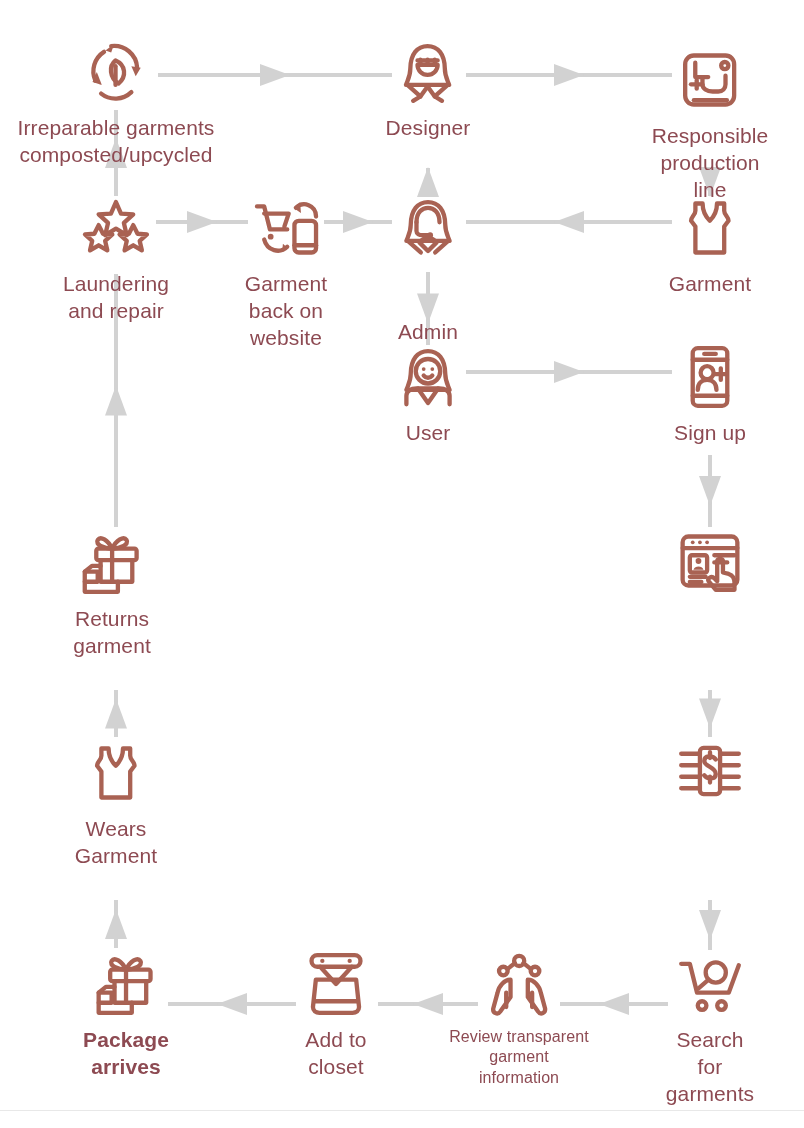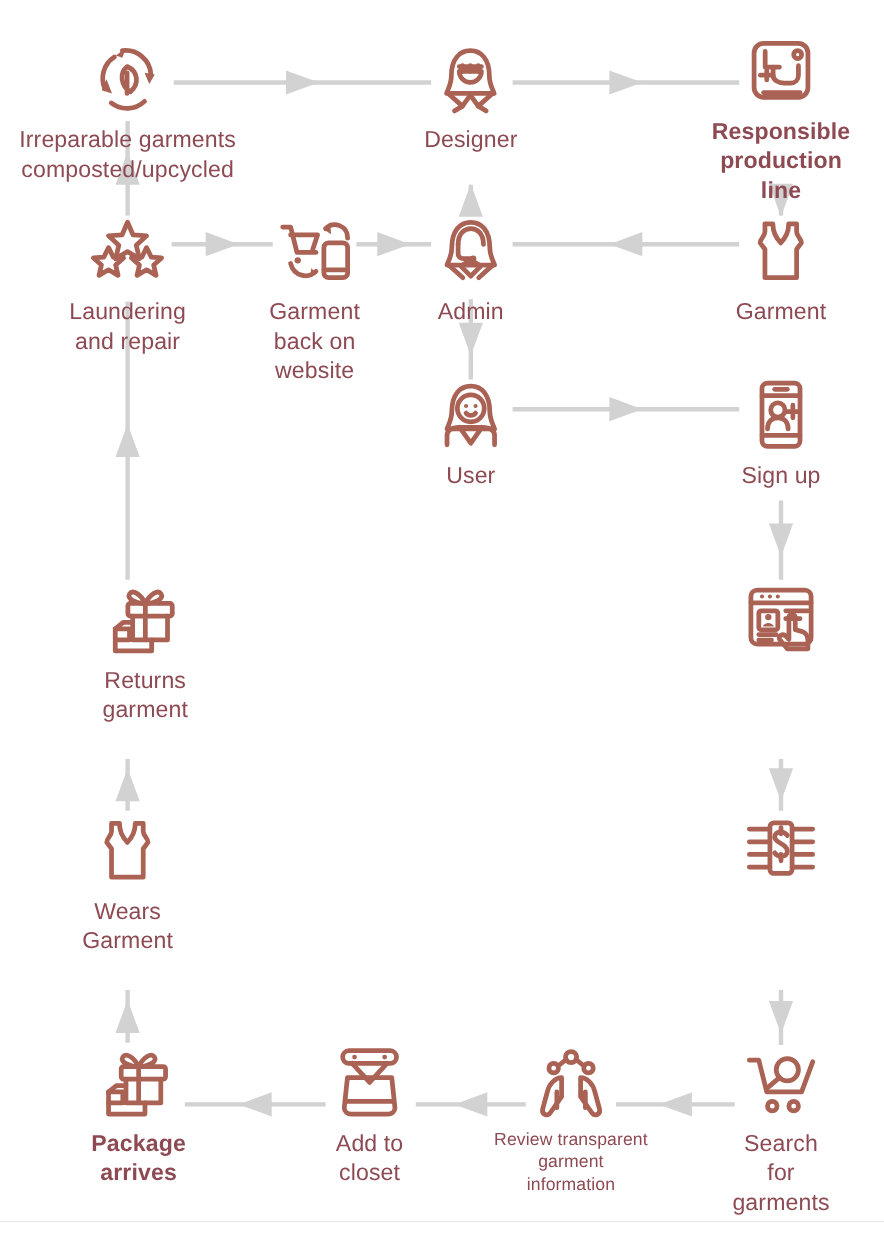--- a/index.html
+++ b/index.html
@@ -155,21 +155,21 @@
       <div class="node" style="left: 428px; top: 36px;">
         <div class="node-icon"><svg width="72" height="72" viewBox="0 0 100 100">
             <path d="M26 46 C26 25 36 14 50 14 C64 14 74 25 74 46 C74 56 78 62 80 68 L20 68 C22 62 26 56 26 46 Z" fill="none" stroke="#a96253" stroke-width="6" stroke-linecap="round" stroke-linejoin="round"></path>
             <path d="M36 40 A14 14 0 0 0 64 40 Z" fill="none" stroke="#a96253" stroke-width="6" stroke-linecap="round" stroke-linejoin="round"></path>
             <path d="M40 40 L40 33 M50 40 L50 33 M60 40 L60 33 M36 34 L64 34" fill="none" stroke="#a96253" stroke-width="6" stroke-linecap="round" stroke-linejoin="round"></path>
             <path d="M22 68 L40 84 L50 70 L60 84 L78 68" fill="none" stroke="#a96253" stroke-width="6" stroke-linecap="round" stroke-linejoin="round"></path>
             <path d="M40 84 L30 90 M60 84 L70 90" fill="none" stroke="#a96253" stroke-width="6" stroke-linecap="round" stroke-linejoin="round"></path>
           </svg></div>
         <div class="node-label">Designer</div>
       </div>
-      <div class="node" style="left: 710px; top: 28px; font-weight: bold;">
+      <div class="node" style="left: 710px; top: 44px;">
         <div class="node-icon"><svg width="72" height="72" viewBox="0 0 100 100">
             <rect x="16" y="16" width="68" height="68" rx="12" fill="none" stroke="#a96253" stroke-width="6" stroke-linecap="round" stroke-linejoin="round"></rect>
             <path d="M30 26 L30 46 L48 46" fill="none" stroke="#a96253" stroke-width="6" stroke-linecap="round" stroke-linejoin="round"></path>
             <circle cx="71" cy="30" r="5" fill="none" stroke="#a96253" stroke-width="6" stroke-linecap="round" stroke-linejoin="round"></circle>
             <path d="M40 46 L40 56 C40 62 46 66 54 66 L62 66 C68 66 72 62 72 56 L72 44" fill="none" stroke="#a96253" stroke-width="6" stroke-linecap="round" stroke-linejoin="round"></path>
             <path d="M40 56 L24 56" fill="none" stroke="#a96253" stroke-width="6" stroke-linecap="round" stroke-linejoin="round"></path>
             <path d="M32 50 L32 62" fill="none" stroke="#a96253" stroke-width="6" stroke-linecap="round" stroke-linejoin="round"></path>
             <path d="M28 78 L74 78" fill="none" stroke="#a96253" stroke-width="6" stroke-linecap="round" stroke-linejoin="round"></path>
           </svg></div>
         <div class="node-label">Responsible
@@ -193,21 +193,21 @@
             <path d="M46 72 L53 78 L45 83" fill="#a96253" stroke="none"></path>
             <path d="M92 34 C92 18 74 12 64 22" fill="none" stroke="#a96253" stroke-width="6" stroke-linecap="round" stroke-linejoin="round"></path>
             <path d="M70 14 L62 23 L71 29" fill="#a96253" stroke="none"></path>
             <rect x="62" y="40" width="30" height="44" rx="6" fill="none" stroke="#a96253" stroke-width="6" stroke-linecap="round" stroke-linejoin="round"></rect>
             <path d="M62 74 L92 74" fill="none" stroke="#a96253" stroke-width="6" stroke-linecap="round" stroke-linejoin="round"></path>
           </svg></div>
         <div class="node-label">Garment
 back on
 website</div>
       </div>
-      <div class="node" style="left: 428px; top: 192px;">
+      <div class="node" style="left: 428px; top: 192px; gap: 48px;">
         <div class="node-icon"><svg width="72" height="72" viewBox="0 0 100 100">
             <path d="M26 46 C26 25 36 14 50 14 C64 14 74 25 74 46 C74 56 78 62 80 68 L20 68 C22 62 26 56 26 46 Z" fill="none" stroke="#a96253" stroke-width="6" stroke-linecap="round" stroke-linejoin="round"></path>
             <path d="M34 42 C34 28 42 22 50 22 C58 22 66 28 66 42" fill="none" stroke="#a96253" stroke-width="6" stroke-linecap="round" stroke-linejoin="round"></path>
             <path d="M34 42 L34 54 C34 58 38 60 42 60 L50 60" fill="none" stroke="#a96253" stroke-width="6" stroke-linecap="round" stroke-linejoin="round"></path>
             <circle cx="53" cy="60" r="4" fill="#a96253" stroke="none"></circle>
             <path d="M22 68 L40 84 M78 68 L60 84" fill="none" stroke="#a96253" stroke-width="6" stroke-linecap="round" stroke-linejoin="round"></path>
             <path d="M38 70 C44 62 56 62 62 70 L50 82 Z" fill="none" stroke="#a96253" stroke-width="6" stroke-linecap="round" stroke-linejoin="round"></path>
           </svg></div>
         <div class="node-label">Admin</div>
       </div>
@@ -314,21 +314,21 @@
         <div class="node-label">Package
 arrives</div>
       </div>
       <div class="node" style="left: 116px; top: 737px;">
         <div class="node-icon"><svg width="72" height="72" viewBox="0 0 100 100">
             <path d="M30 16 L30 26 C30 32 24 34 24 40 L30 48 L30 84 L70 84 L70 48 L76 40 C76 34 70 32 70 26 L70 16 L60 16 C60 28 54 36 50 40 C46 36 40 28 40 16 Z" fill="none" stroke="#a96253" stroke-width="6" stroke-linecap="round" stroke-linejoin="round"></path>
           </svg></div>
         <div class="node-label">Wears
 Garment</div>
       </div>
-      <div class="node" style="left: 132px; top: 527px;">
+      <div class="node" style="left: 112px; top: 527px;">
         <div class="node-icon"><svg width="72" height="72" viewBox="0 0 100 100">
             <path d="M50 30 C44 18 34 12 30 18 C26 24 38 30 50 30 Z" fill="none" stroke="#a96253" stroke-width="6" stroke-linecap="round" stroke-linejoin="round"></path>
             <path d="M50 30 C56 18 66 12 70 18 C74 24 62 30 50 30 Z" fill="none" stroke="#a96253" stroke-width="6" stroke-linecap="round" stroke-linejoin="round"></path>
             <rect x="28" y="30" width="56" height="16" rx="3" fill="none" stroke="#a96253" stroke-width="6" stroke-linecap="round" stroke-linejoin="round"></rect>
             <path d="M34 46 L34 76 L78 76 L78 46" fill="none" stroke="#a96253" stroke-width="6" stroke-linecap="round" stroke-linejoin="round"></path>
             <path d="M50 30 L50 76" fill="none" stroke="#a96253" stroke-width="6" stroke-linecap="round" stroke-linejoin="round"></path>
             <path d="M12 62 L30 62 L30 76 L12 76 Z" fill="none" stroke="#a96253" stroke-width="6" stroke-linecap="round" stroke-linejoin="round"></path>
             <path d="M12 62 L22 54 L34 54" fill="none" stroke="#a96253" stroke-width="6" stroke-linecap="round" stroke-linejoin="round"></path>
             <path d="M12 76 L12 90 L58 90 L58 76" fill="none" stroke="#a96253" stroke-width="6" stroke-linecap="round" stroke-linejoin="round"></path>
           </svg></div>

